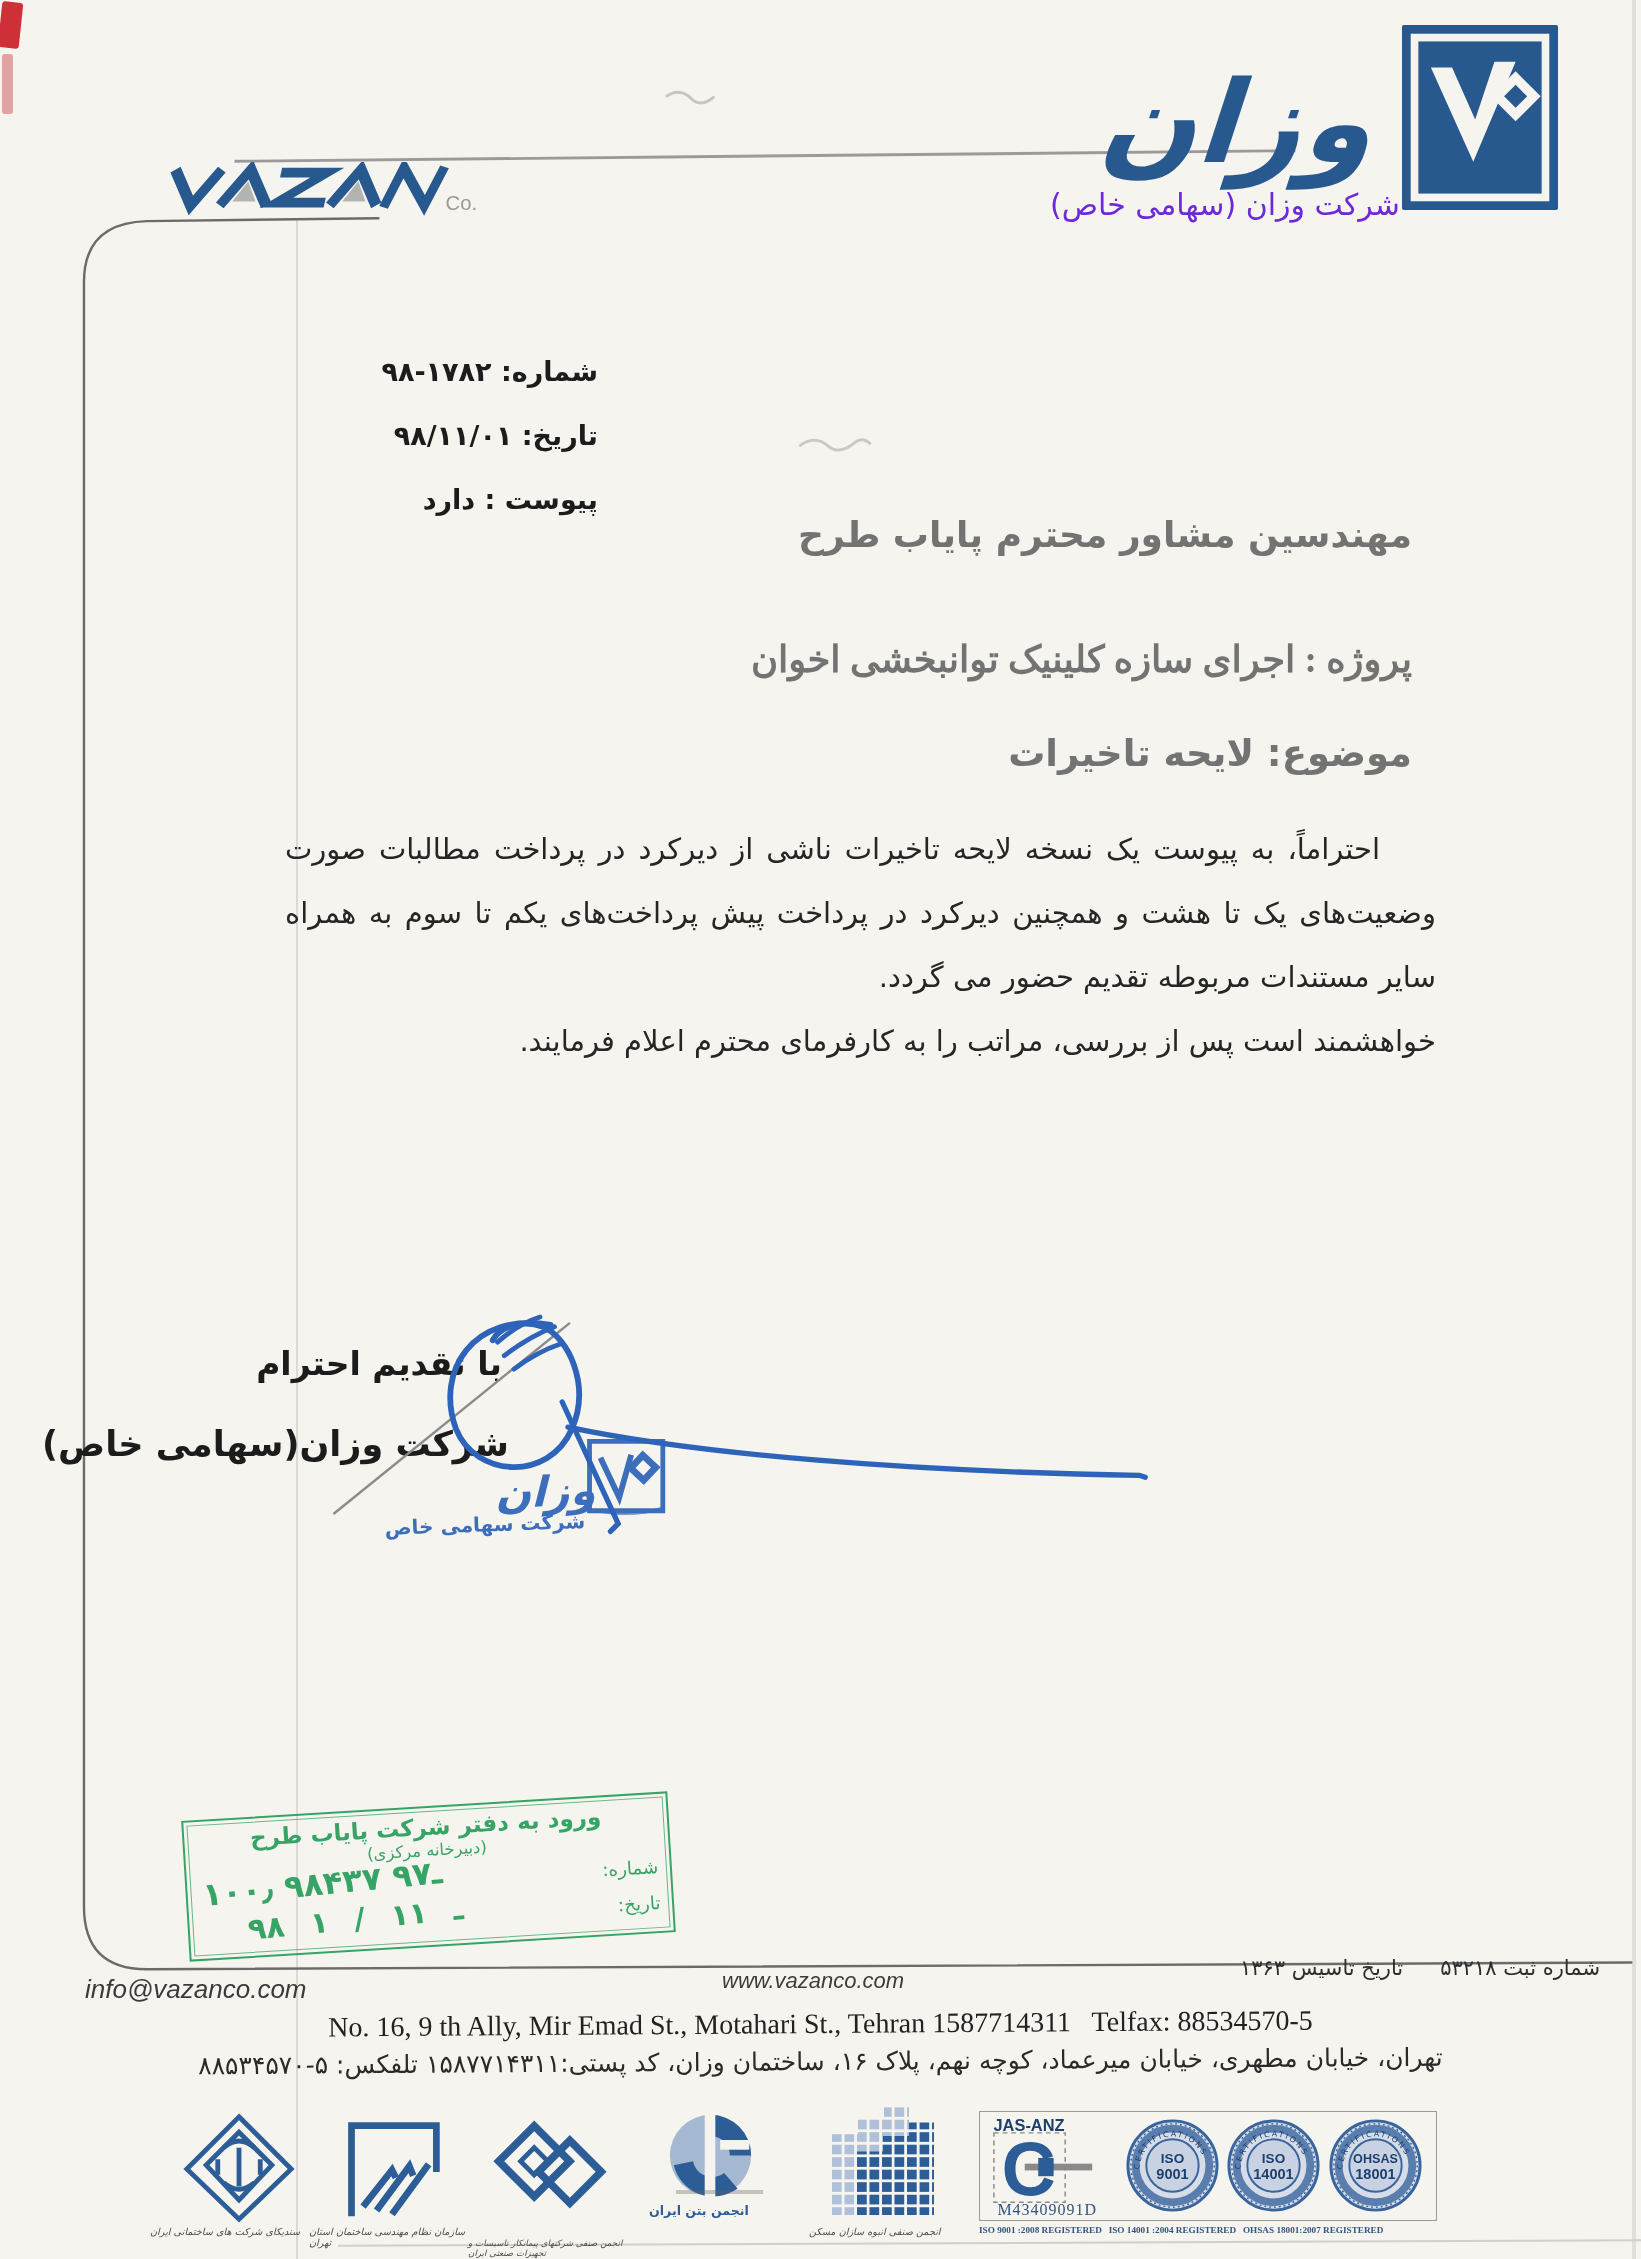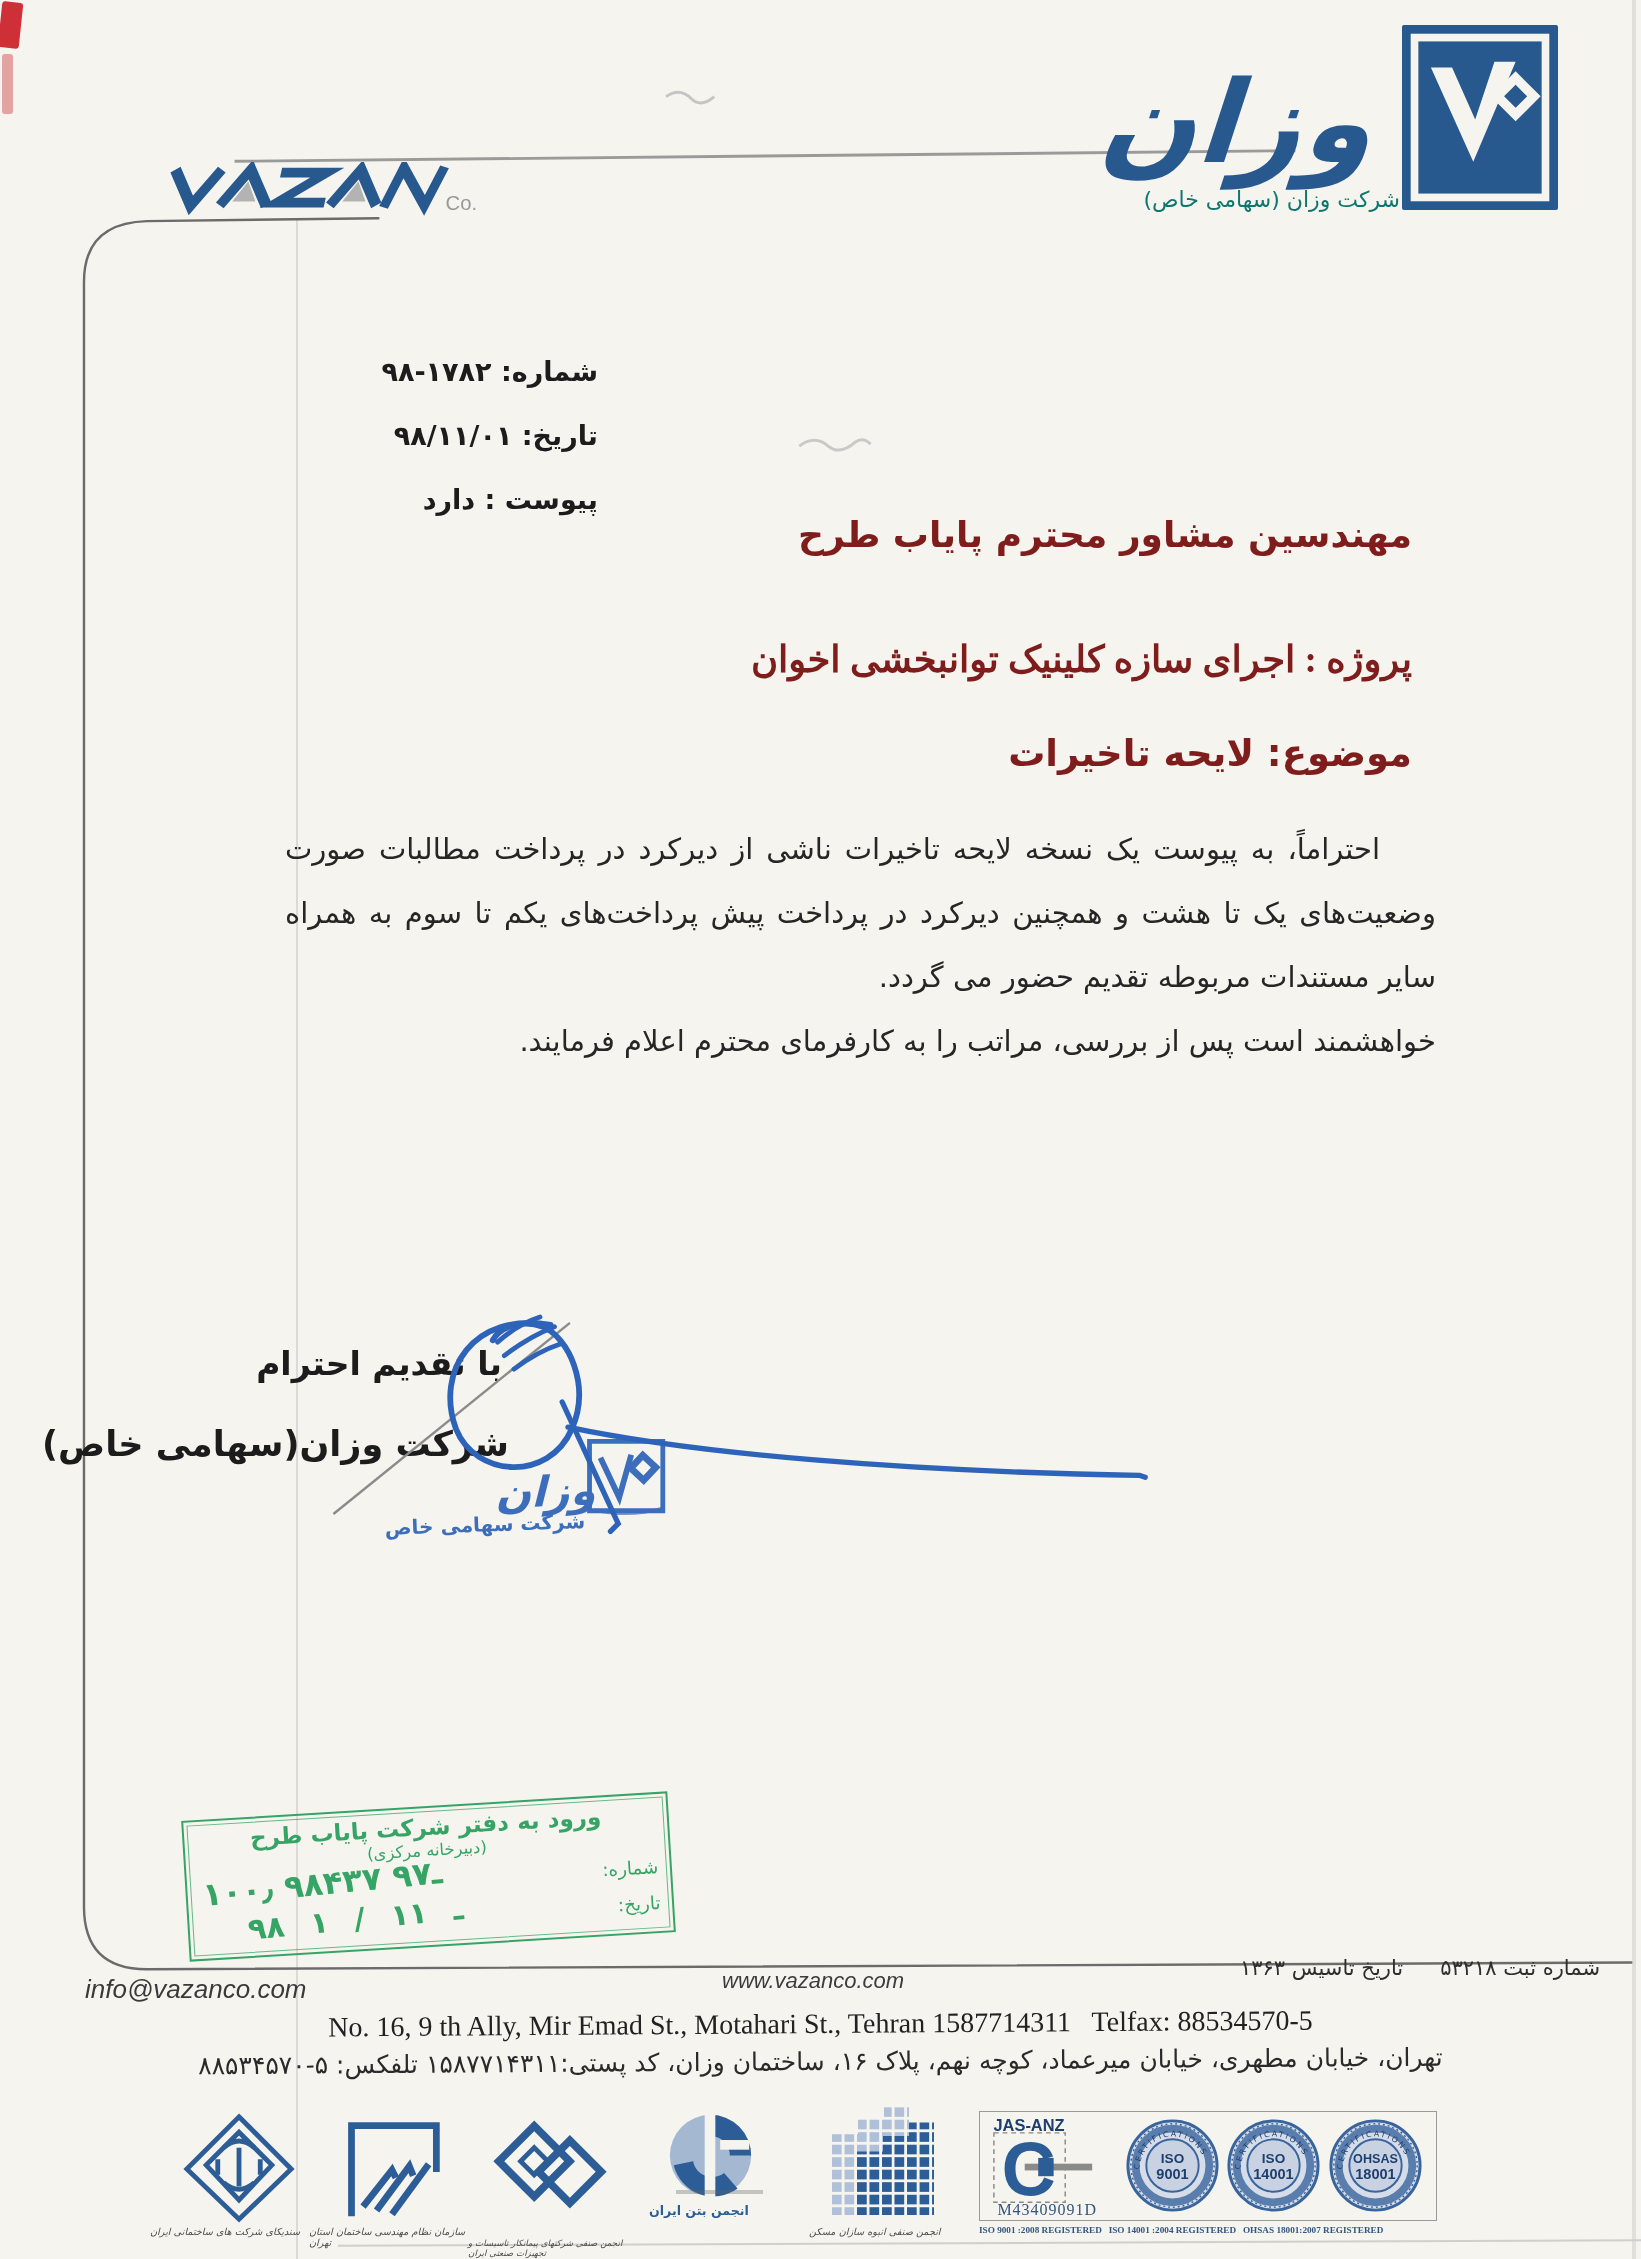--- a/index.html
+++ b/index.html
@@ -16,21 +16,21 @@
   #right-shadow{left:1632px;top:0;width:3.9px;height:2259px;background:rgba(150,150,150,.22);}
   #red-mark-1{left:0;top:1.9px;width:21px;height:46px;background:#cf3038;border-radius:2.9px;transform:rotate(6deg);}
   #red-mark-2{left:1.9px;top:54px;width:11.6px;height:60px;background:rgba(207,48,56,.42);border-radius:2.9px;}
   #bottom-scan-line{left:338px;top:2242px;width:1303px;height:1.9px;background:#cfcfcb;transform:rotate(-.25deg);}
 
   
   #letter-info{right:1043px;top:340px;font-size:27px;font-weight:bold;line-height:64px;white-space:nowrap;}
   #letter-info .num{direction:ltr;unicode-bidi:isolate;}
 
   
-  .heading{right:229px;text-align:left;font-weight:bold;white-space:nowrap;color:#7f1d1d;}
+  .heading{right:229px;text-align:left;font-weight:bold;white-space:nowrap;color:#737373;}
   #recipient{top:514px;font-size:36px;}
   #project{top:638px;font-size:37px;font-family:Liberation Serif, serif;}
   #subject{top:732px;font-size:37px;}
 
   
   #body-block{right:205px;left:285px;top:828px;font-size:29px;color:#262626;direction:rtl;}
   #body-block .line{height:64px;line-height:42px;text-align:justify;text-align-last:justify;}
   #body-block .line.first{padding-right:56px;}
   #body-block .line.last,#body-block .line.par2{text-align:right;text-align-last:right;}
 
@@ -113,21 +113,21 @@
 
   <svg class="abs" style="left:1402px;top:25px;" width="156" height="185" viewBox="0 0 162 192">
     <rect x="0" y="0" width="162" height="192" fill="#27588e" rx="2"></rect>
     <rect x="13" y="13" width="136" height="166" fill="none" stroke="#f5f4ef" stroke-width="8"></rect>
     <path d="M30,44 L74,142 L118,38 L96,38 L76,98 L52,44 Z" fill="#f5f4ef"></path>
     <path fill-rule="evenodd" fill="#f5f4ef" d="M92,74 L118,48 L144,74 L118,100 Z M118,62 L130,74 L118,86 L106,74 Z"></path>
   </svg>
 
   <div class="abs" style="left:1110px;top:50px;width:290px;height:145px;line-height:145px;font-size:114px;font-weight:bold;color:#27588e;transform:skewX(-18deg);text-align:left;">وزان</div>
 
-  <div class="abs rtl" style="right:241px;top:187px;font-size:22px;color:#0f766e;white-space:nowrap;">شرکت وزان (سهامی خاص)</div>
+  <div class="abs rtl" style="right:241px;top:187px;font-size:30px;color:#6d28d9;white-space:nowrap;">شرکت وزان (سهامی خاص)</div>
 
   <div class="abs rtl" id="letter-info">
     <div><span>شماره:</span> <span class="num">۹۸-۱۷۸۲</span></div>
     <div><span>تاریخ:</span> <span class="num">۹۸/۱۱/۰۱</span></div>
     <div>پیوست : دارد</div>
   </div>
 
   <div class="abs rtl heading" id="recipient">مهندسین مشاور محترم پایاب طرح</div>
   <div class="abs rtl heading" id="project">پروژه : اجرای سازه کلینیک توانبخشی اخوان</div>
   <div class="abs" id="body-block">

